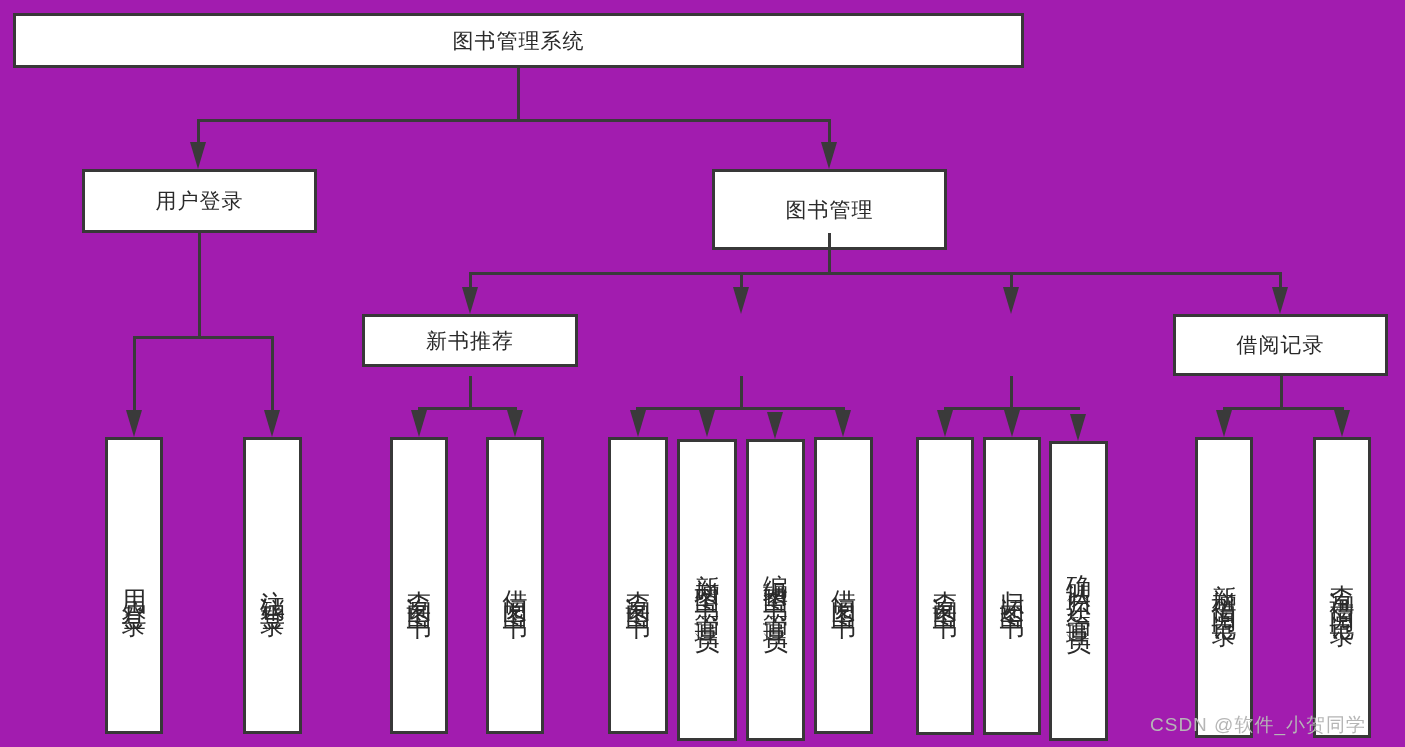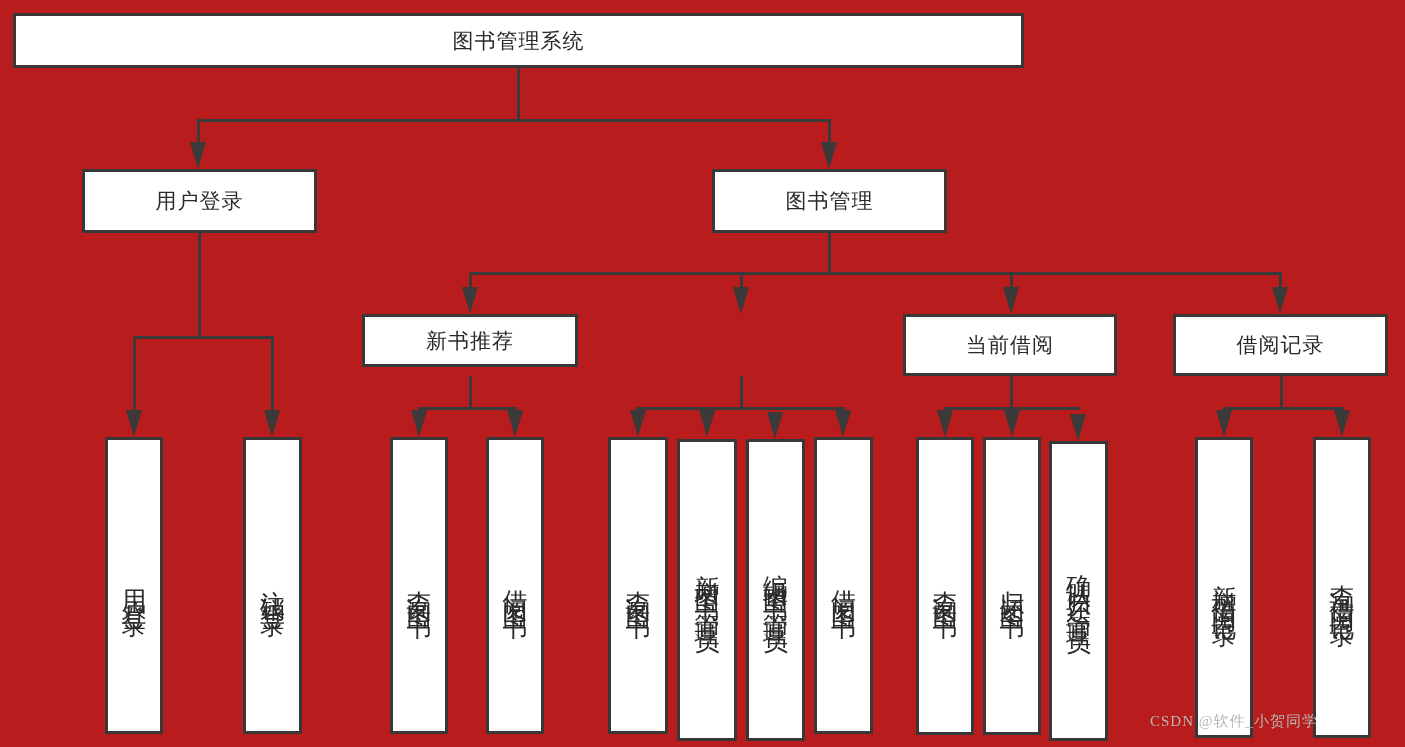--- a/index.html
+++ b/index.html
@@ -1,18 +1,18 @@
 <!DOCTYPE html>
 <html><head>
 <meta charset="utf-8">
 <style>
   html,body{margin:0;padding:0;background:#ffffff;}
   #stage{
-    position:relative;width:1405px;height:747px;background:#b91c1c;overflow:hidden;
-    font-family:Liberation Serif, serif;color:#262626;
+    position:relative;width:1405px;height:747px;background:#a21caf;overflow:hidden;
+    font-family:Liberation Sans, sans-serif;color:#262626;
   }
   .bx{
     position:absolute;box-sizing:border-box;border:3px solid #383838;background:#ffffff;
     display:flex;align-items:center;justify-content:center;
     font-size:21px;letter-spacing:1px;color:#2a2a2a;
   }
   .bx.root{font-size:21px;}
   .vbx{
     position:absolute;box-sizing:border-box;border:3px solid #383838;background:#ffffff;
     display:flex;align-items:center;justify-content:center;
@@ -23,35 +23,34 @@
   }
   .v{position:absolute;width:3px;background:#3a3a3a;}
   .h{position:absolute;height:3px;background:#3a3a3a;}
   .arw{
     position:absolute;width:0;height:0;
     border-left:8px solid transparent;border-right:8px solid transparent;
     border-top:27px solid #3a3a3a;
   }
   #watermark{
     position:absolute;left:1150px;top:712px;z-index:9;
-    font-size:15px;color:#b6b6b6;letter-spacing:1px;white-space:nowrap;
+    font-size:19px;color:#b6b6b6;letter-spacing:1px;white-space:nowrap;
   }
 </style>
 </head>
 <body>
 
 <div id="stage">
 
   <div class="bx root" style="left:13px;top:13px;width:1011px;height:55px">图书管理系统</div>
 
   <div class="bx" style="left:82px;top:169px;width:235px;height:64px">用户登录</div>
-  <div class="bx" style="left:712px;top:169px;width:235px;height:64px">图书管理</div>
+  <div class="bx" style="left:712px;top:169px;width:235px;height:81px">图书管理</div>
 
   <div class="bx" style="left:362px;top:314px;width:216px;height:53px">新书推荐</div>
-  <div class="bx" style="left:903px;top:314px;width:214px;height:62px">当前借阅</div>
   <div class="bx" style="left:1173px;top:314px;width:215px;height:62px">借阅记录</div>
 
   <div class="vbx" style="left:105px;top:437px;width:58px;height:297px">
     <span class="vtx">用户登录</span>
     </div>
   <div class="vbx" style="left:243px;top:437px;width:59px;height:297px">
     <span class="vtx">注销登录</span>
     </div>
 
   <div class="vbx" style="left:390px;top:437px;width:58px;height:297px">

